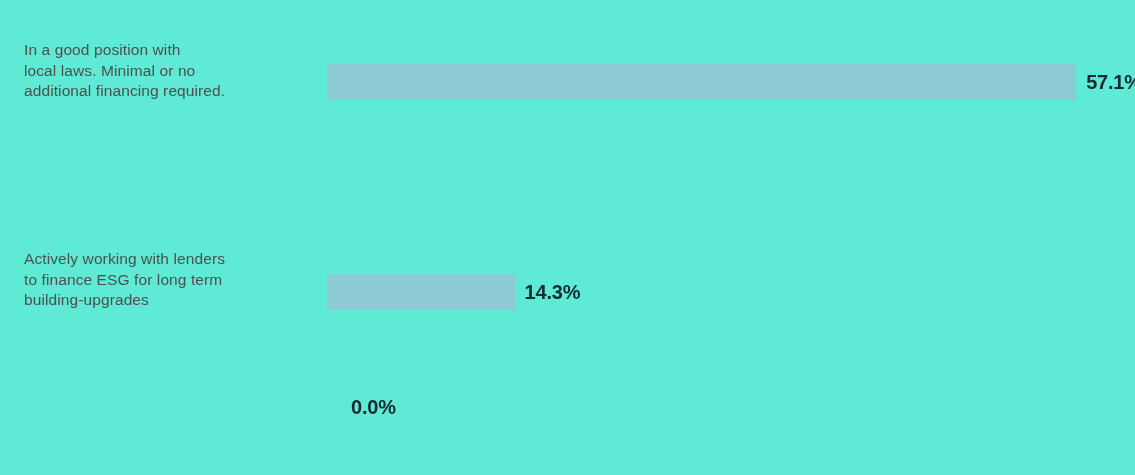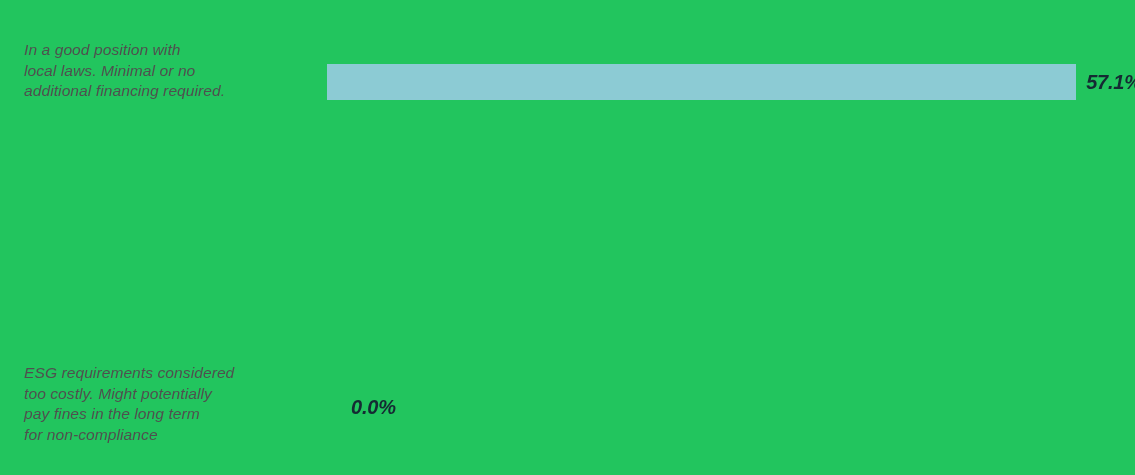--- a/index.html
+++ b/index.html
@@ -68,38 +68,43 @@
     white-space: nowrap;
   }
 
   .bar-value.zero-value {
     margin-left: 24px;
   }
 </style>
 </head>
 <body>
 
-<div id="chart-root" style="background: #22c55e; font-style: italic;">
+<div id="chart-root" style="background: #5eead4;">
 
   <div class="bar-row" style="top:64px;height:36px;">
     <div class="cat-label" style="top: -24px; color: rgb(79, 79, 79);">In a good position with
 local laws. Minimal or no
 additional financing required.</div>
     <div class="bar-track">
       <div class="bar-fill" style="width: 749.152px; background: rgb(140, 203, 212);"></div>
       <div class="bar-value" style="color: rgb(21, 42, 51);">57.1%</div>
     </div>
   </div>
 
 
+  <div class="bar-row" style="top:274px;height:36px;">
+    <div class="cat-label" style="top: -25px; color: rgb(79, 79, 79);">Actively working with lenders
+to finance ESG for long term
+building-upgrades</div>
+    <div class="bar-track">
+      <div class="bar-fill" style="width: 187.616px; background: rgb(140, 203, 212);"></div>
+      <div class="bar-value" style="color: rgb(21, 42, 51);">14.3%</div>
+    </div>
+  </div>
 
   <div class="bar-row" style="top:389px;height:36px;">
-    <div class="cat-label" style="top: -26px; color: rgb(79, 79, 79);">ESG requirements considered
-too costly. Might potentially
-pay fines in the long term
-for non-compliance</div>
     <div class="bar-track">
 
       <div class="bar-value zero-value" style="color: rgb(21, 42, 51);">0.0%</div>
     </div>
   </div>
 
 </div>
 
 </body></html>

